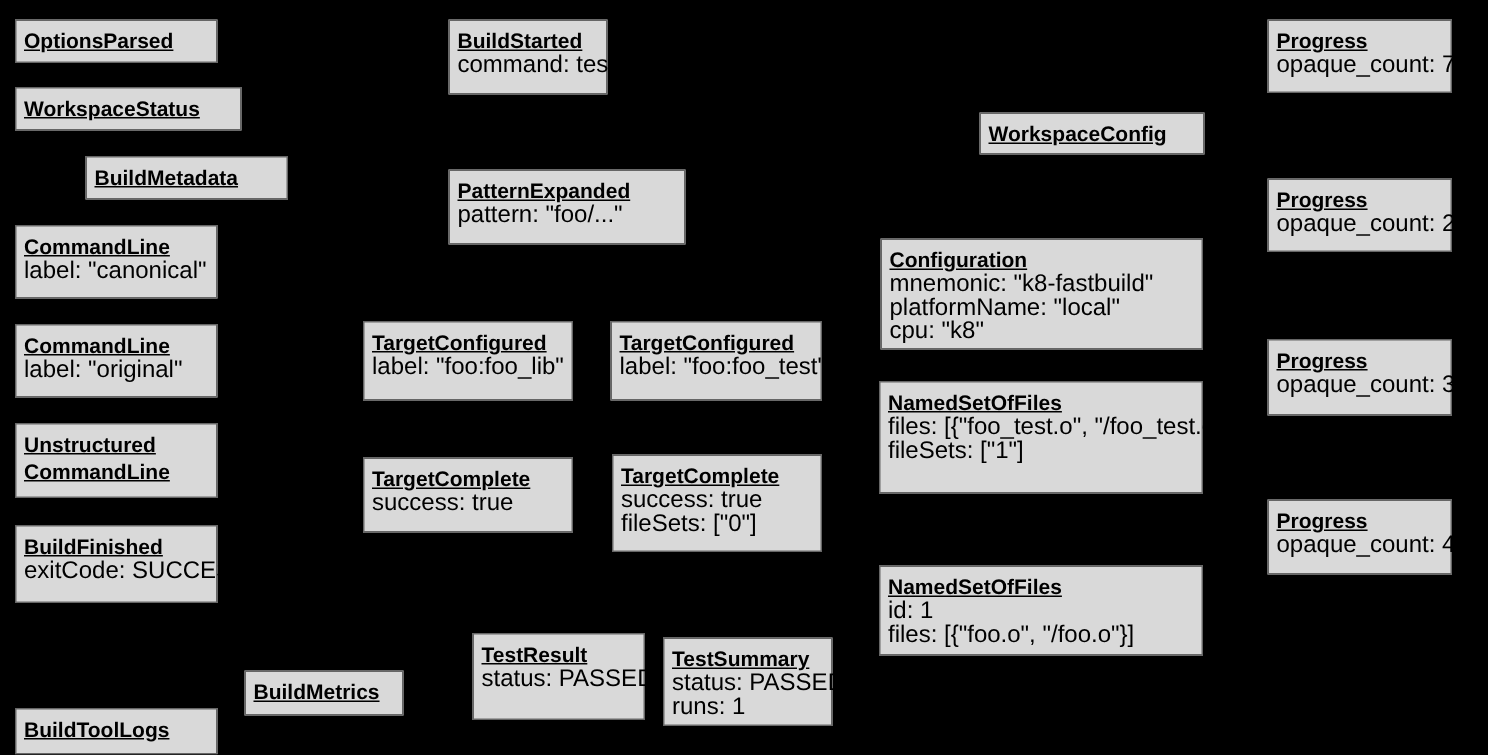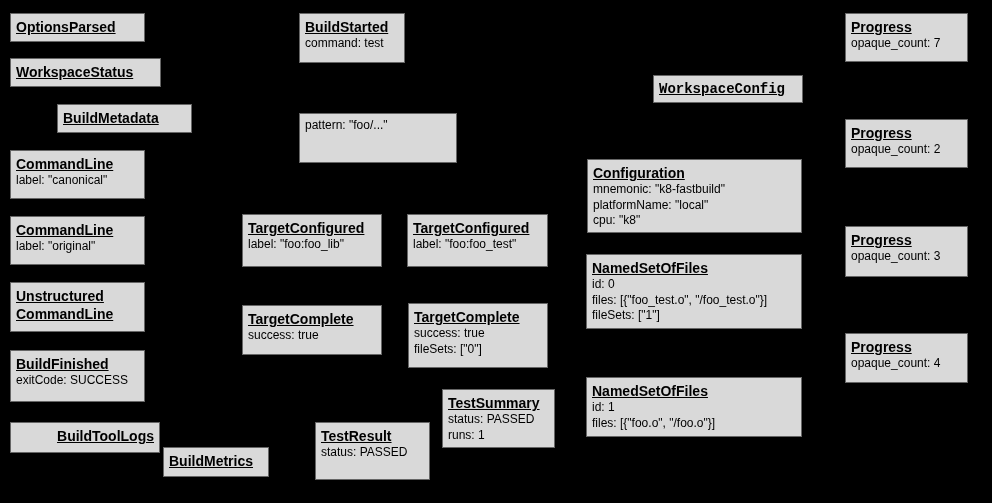--- a/index.html
+++ b/index.html
@@ -10,40 +10,40 @@
   }
   .node {
     position:absolute; box-sizing:border-box;
     background:#d9d9d9; border:1px solid #666666;
     color:#000000; padding:4px 5px;
   }
   .t {
     font-weight:bold; font-size:14px; line-height:18px;
     text-decoration:underline;
   }
-  .f { font-size:12px; line-height:15.5px; white-space:nowrap; }
+  .f { font-size:16px; line-height:15.5px; white-space:nowrap; }
 
   .b0  { left:10px;  top:13px;  width:135px; height:29px; }
   .b1  { left:10px;  top:58px;  width:151px; height:29px; }
   .b2  { left:10px;  top:104px; width:135px; height:29px;margin-left:47px; }
   .b3  { left:10px;  top:150px; width:135px; height:49px; }
   .b4  { left:10px;  top:216px; width:135px; height:49px; }
   .b5  { left:10px;  top:282px; width:135px; height:50px; }
   .b6  { left:10px;  top:350px; width:135px; height:52px; }
-  .b7  { left:10px;  top:422px; width:150px; height:31px;text-align:right; }
+  .b7  { left:10px;  top:472px; width:135px; height:31px; }
   .b8  { left:163px; top:447px; width:106px; height:30px; }
   .b9  { left:299px; top:13px;  width:106px; height:50px; }
   .b10 { left:299px; top:113px; width:158px; height:50px; }
   .b11 { left:242px; top:214px; width:140px; height:53px; }
   .b12 { left:407px; top:214px; width:141px; height:53px; }
   .b13 { left:242px; top:305px; width:140px; height:50px; }
   .b14 { left:408px; top:303px; width:140px; height:65px; }
   .b15 { left:315px; top:422px; width:115px; height:58px; }
-  .b16 { left:442px; top:389px; width:113px; height:59px; }
-  .b17 { left:653px; top:75px;  width:150px; height:28px;font-family:Liberation Mono, monospace; }
+  .b16 { left:442px; top:425px; width:113px; height:59px; }
+  .b17 { left:653px; top:75px;  width:150px; height:28px; }
   .b18 { left:587px; top:159px; width:215px; height:74px; }
   .b19 { left:586px; top:254px; width:216px; height:75px; }
   .b20 { left:586px; top:377px; width:216px; height:60px; }
   .b21 { left:845px; top:13px;  width:123px; height:49px; }
   .b22 { left:845px; top:119px; width:123px; height:49px; }
   .b23 { left:845px; top:226px; width:123px; height:51px; }
   .b24 { left:845px; top:333px; width:123px; height:50px; }
 </style>
 </head>
 <body>
@@ -88,20 +88,21 @@
   <div class="node b8">
     <div class="t">BuildMetrics</div>
   </div>
 
   <div class="node b9">
     <div class="t">BuildStarted</div>
     <div class="f">command: test</div>
   </div>
 
   <div class="node b10">
+    <div class="t">PatternExpanded</div>
     <div class="f">pattern: "foo/..."</div>
   </div>
 
   <div class="node b11">
     <div class="t">TargetConfigured</div>
     <div class="f">label: "foo:foo_lib"</div>
   </div>
 
   <div class="node b12">
     <div class="t">TargetConfigured</div>
@@ -136,21 +137,20 @@
 
   <div class="node b18">
     <div class="t">Configuration</div>
     <div class="f">mnemonic: "k8-fastbuild"</div>
     <div class="f">platformName: "local"</div>
     <div class="f">cpu: "k8"</div>
   </div>
 
   <div class="node b19">
     <div class="t">NamedSetOfFiles</div>
-    <div class="f">id: 0</div>
     <div class="f">files: [{"foo_test.o", "/foo_test.o"}]</div>
     <div class="f">fileSets: ["1"]</div>
   </div>
 
   <div class="node b20">
     <div class="t">NamedSetOfFiles</div>
     <div class="f">id: 1</div>
     <div class="f">files: [{"foo.o", "/foo.o"}]</div>
   </div>
 

